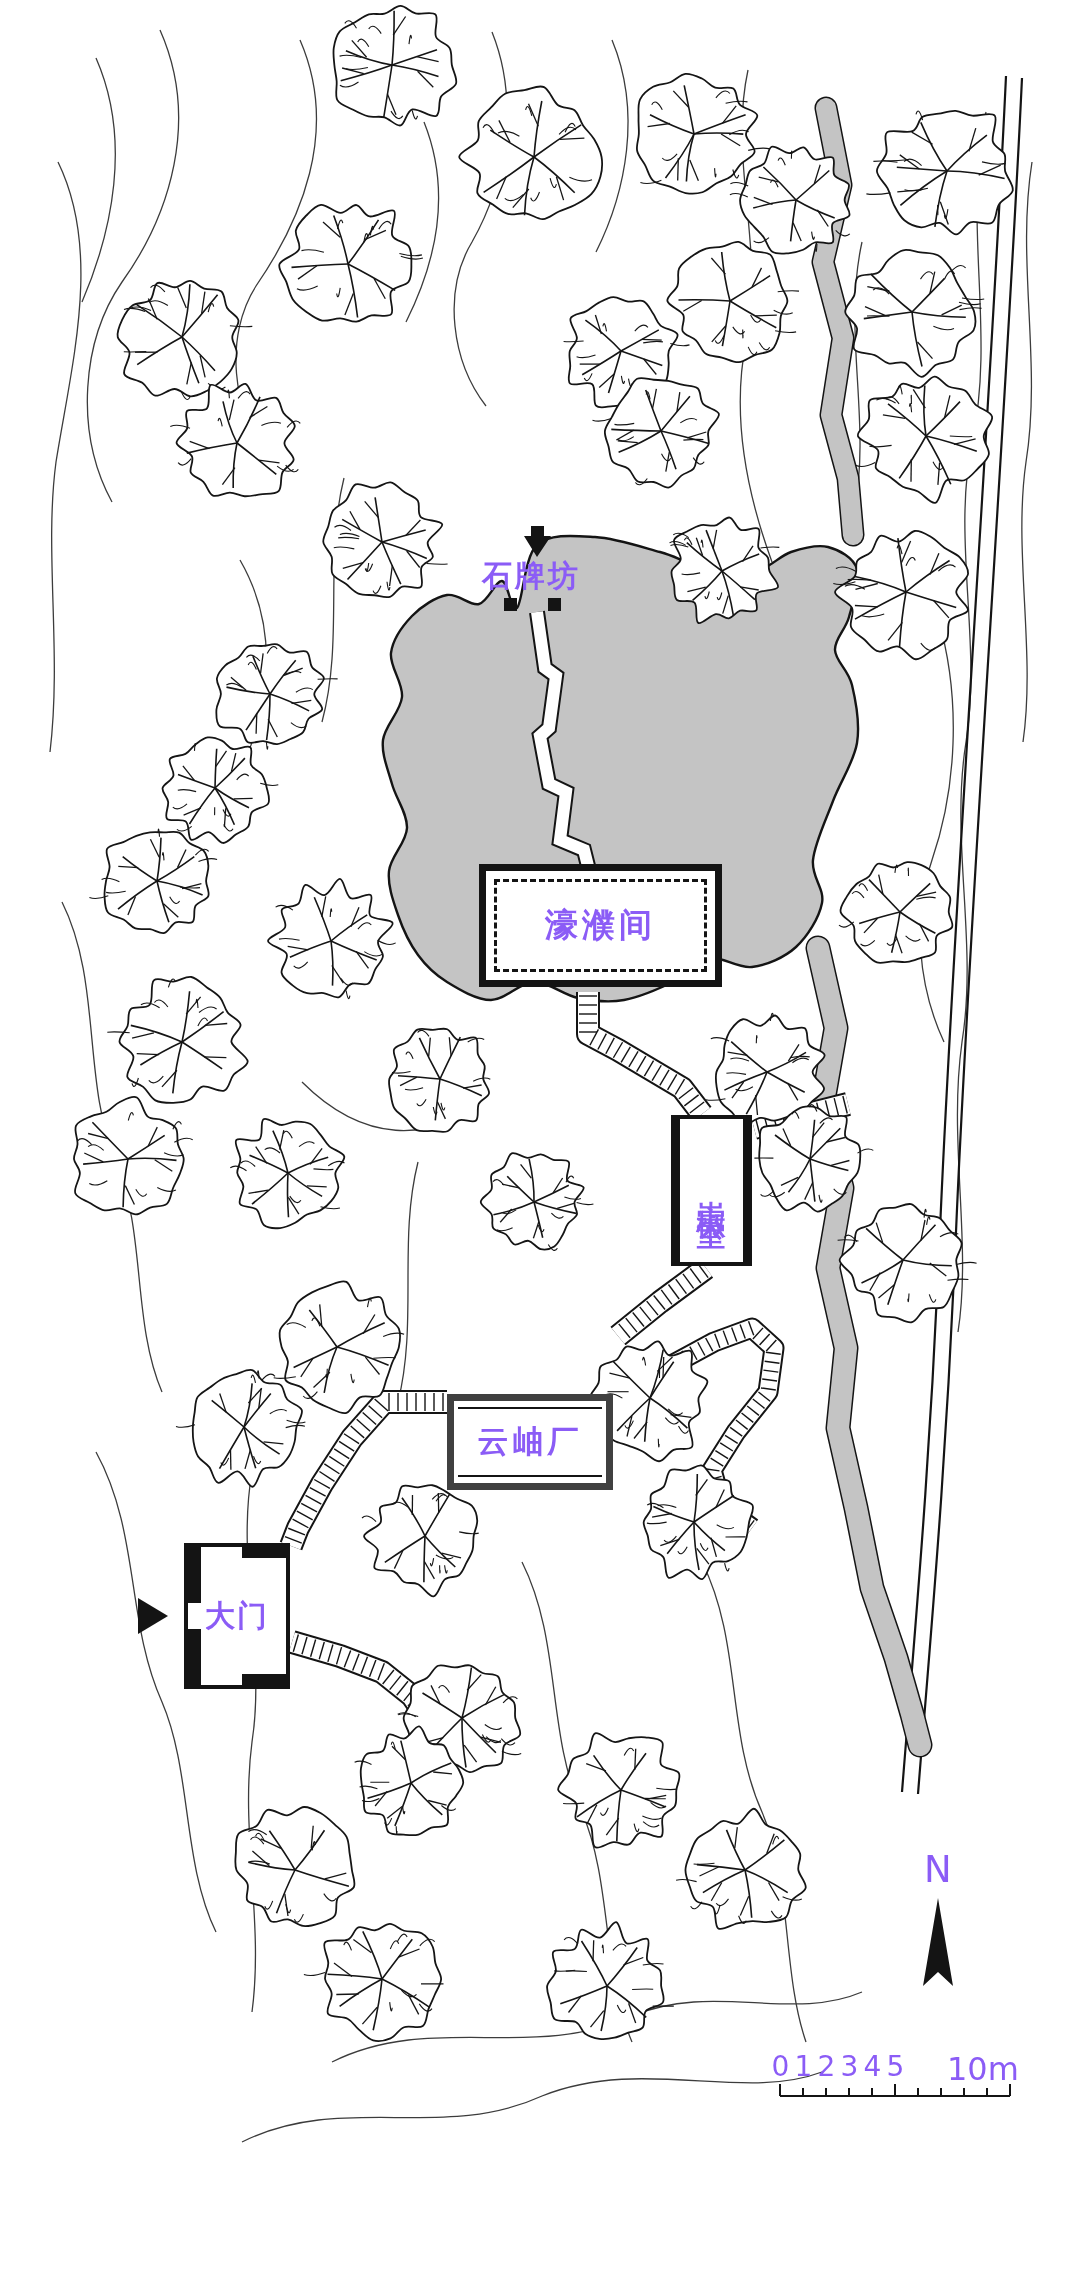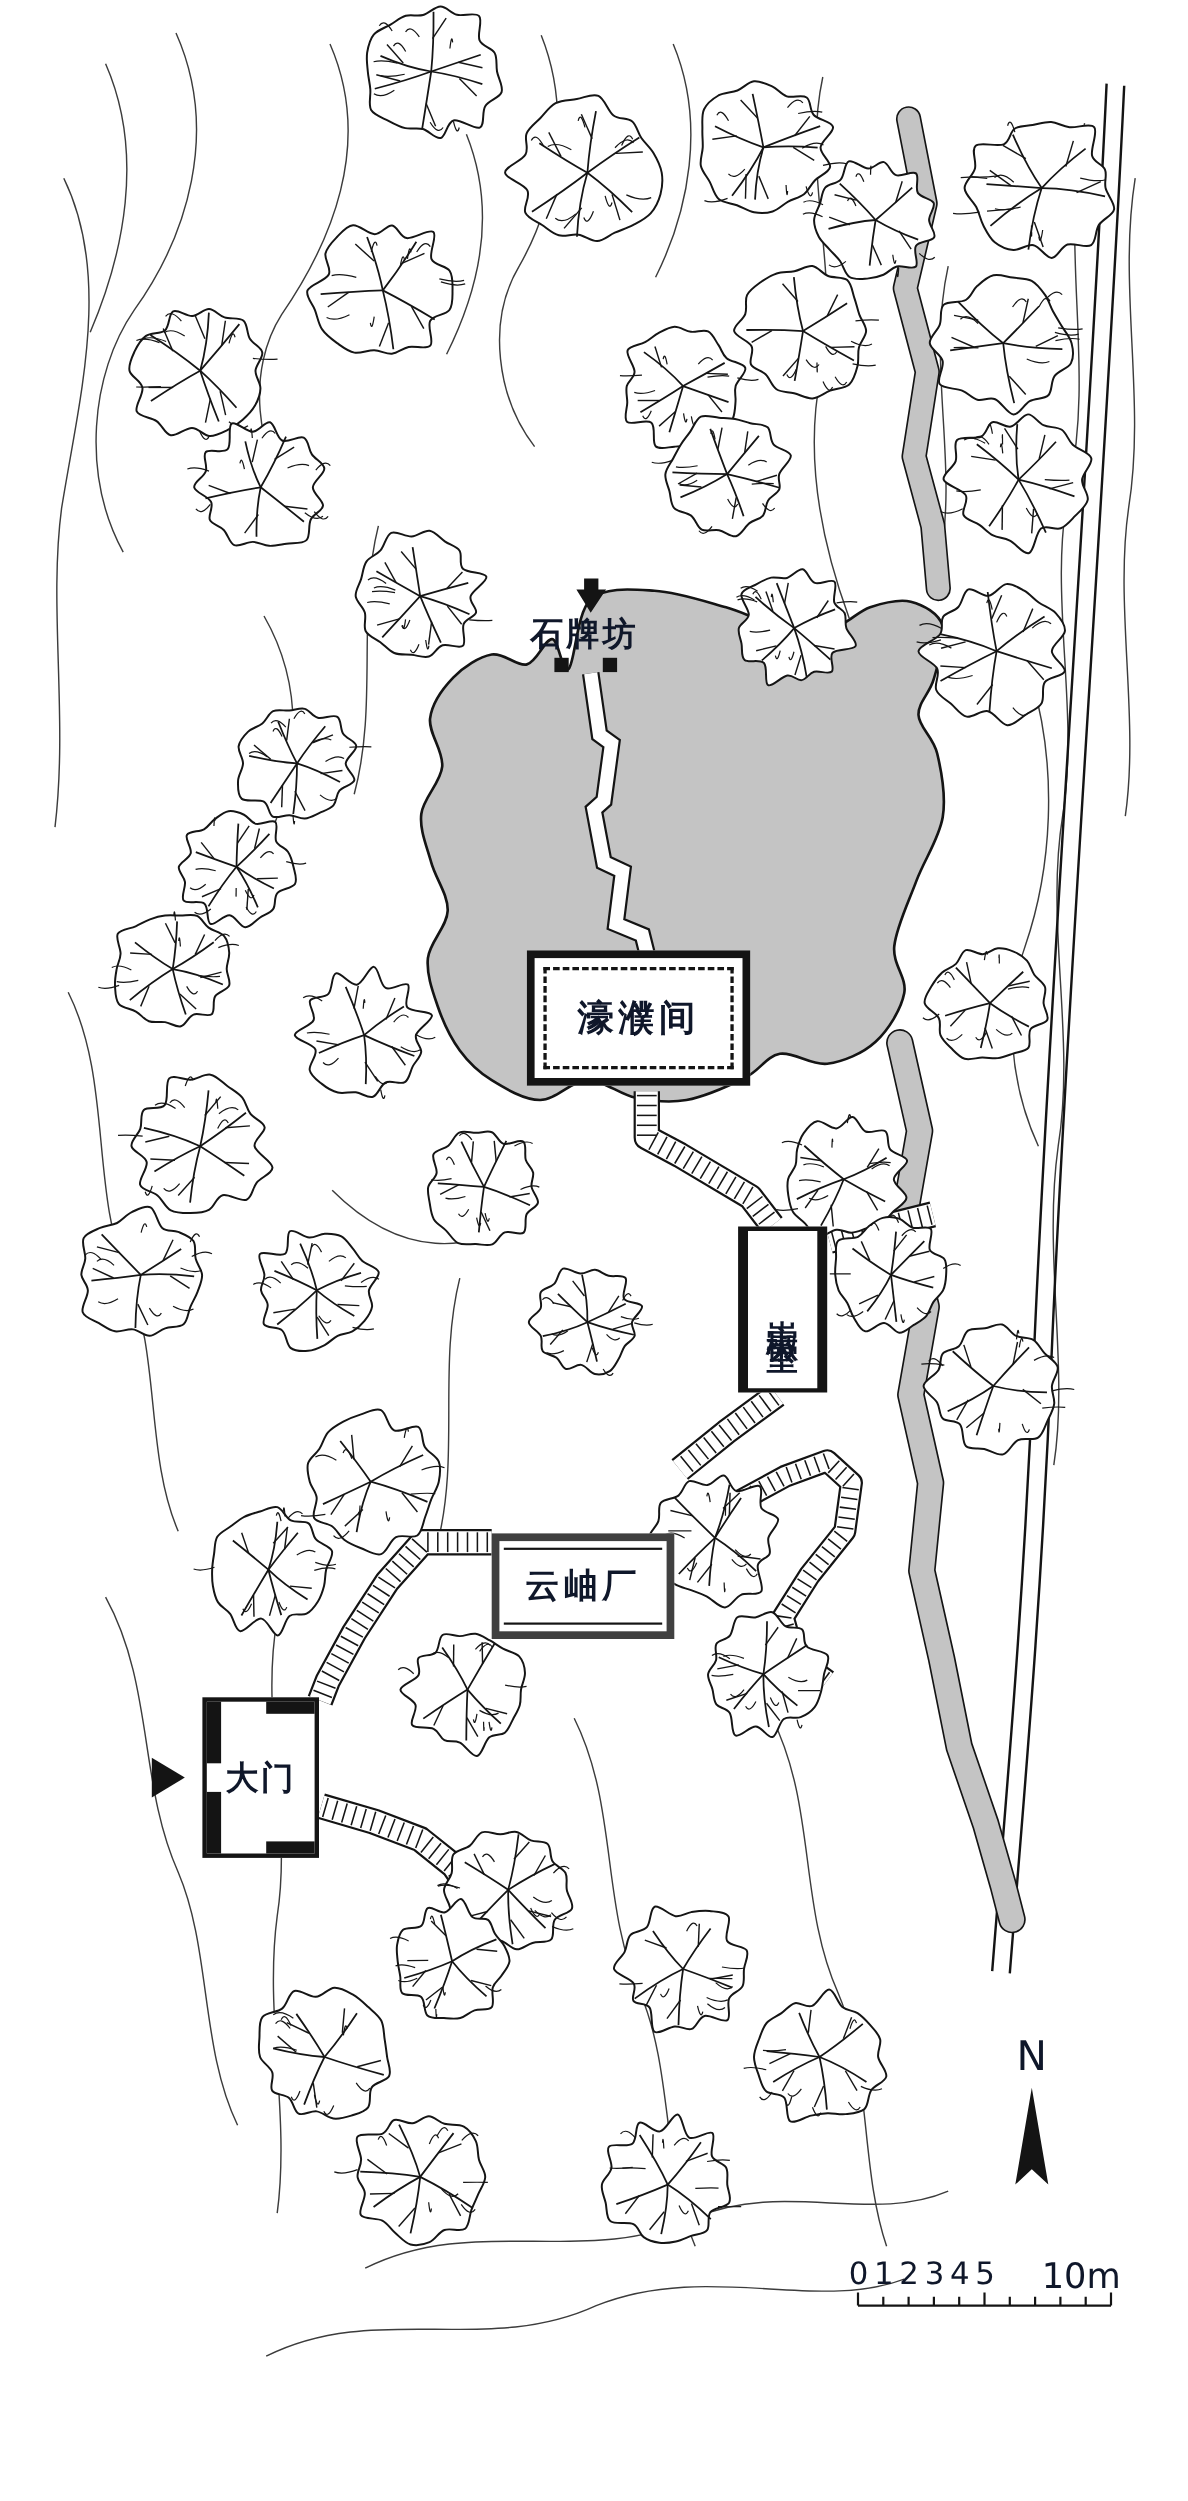--- a/index.html
+++ b/index.html
@@ -1,22 +1,22 @@
 <!DOCTYPE html>
 <html><head>
 <meta charset="utf-8">
 <style>
   html,body{margin:0;padding:0;background:#ffffff;}
   #screen{position:relative;width:1080px;height:2274px;background:#ffffff;overflow:hidden;
-          font-family:"DejaVu Sans","Liberation Sans",sans-serif;color:#0f172a;}
+          font-family:"DejaVu Sans","Liberation Sans",sans-serif;color:#8b5cf6;}
   #plan-svg{position:absolute;left:0;top:0;}
   .lbl{position:absolute;white-space:nowrap;}
   .building{position:absolute;box-sizing:border-box;background:#ffffff;
             display:flex;align-items:center;justify-content:center;}
-  #hall{left:479px;top:864px;width:203px;height:123px;border:7px solid #141414;}
+  #hall{left:479px;top:864px;width:243px;height:123px;border:7px solid #141414;}
   #hall .inner{position:absolute;inset:8px;border:3px dashed #141414;}
   #hall .bl{position:relative;z-index:1;font-size:33px;letter-spacing:4px;font-weight:600;}
   #chongjiao{left:671px;top:1115px;width:81px;height:151px;border:4px solid #141414;
              border-left-width:9px;border-right-width:9px;}
   #chongjiao .bl{writing-mode:vertical-rl;font-size:29px;letter-spacing:9px;font-weight:600;}
   #yunxiu{left:447px;top:1394px;width:166px;height:96px;border:7px solid #404040;}
   #yunxiu .inner{position:absolute;left:4px;right:4px;top:6px;bottom:6px;
                  border-top:2px solid #141414;border-bottom:2px solid #141414;}
   #yunxiu .bl{position:relative;z-index:1;font-size:31px;letter-spacing:4px;font-weight:600;}
   #gate{left:184px;top:1543px;width:106px;height:146px;border:4px solid #141414;}

